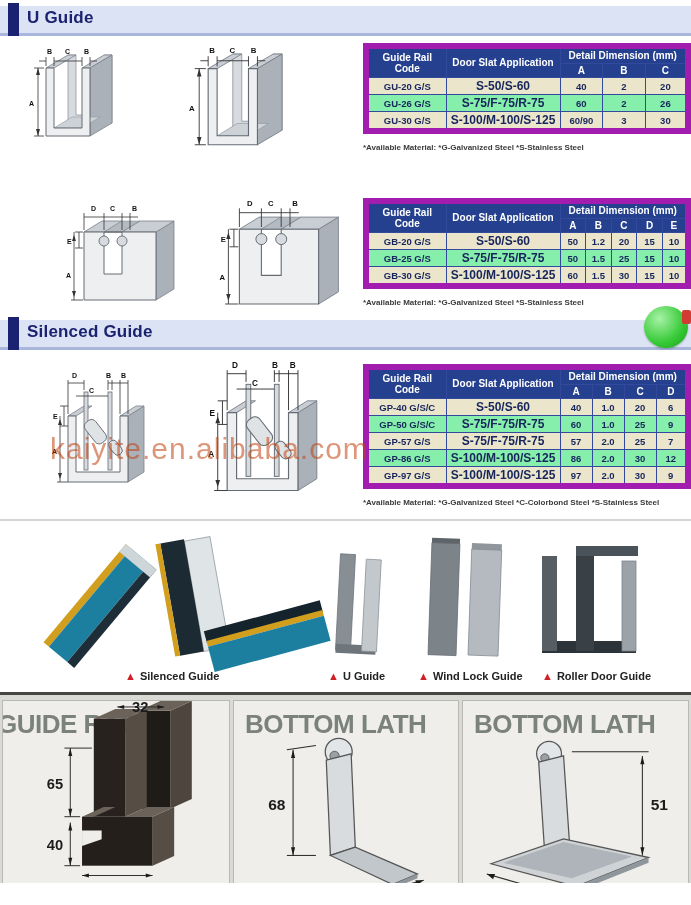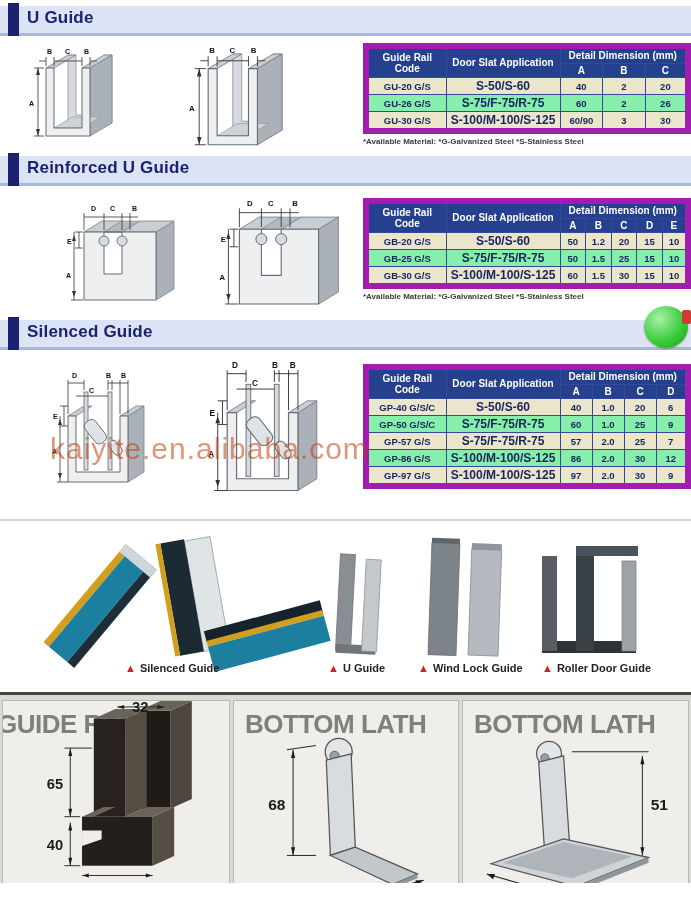--- a/index.html
+++ b/index.html
@@ -14,30 +14,30 @@
   .diagrams{position:absolute;left:28px;}
   .table-wrap{position:absolute;left:363px;width:328px;}
 
   table.spec{width:328px;border-collapse:collapse;table-layout:fixed;border:6px solid #a21caf;}
   .spec th,.spec td{border:1px solid #33499c;text-align:center;vertical-align:middle;padding:1px 2px;overflow:hidden;}
   .spec th{background:#24408e;color:#fff;font-size:10px;font-weight:700;line-height:1.15;}
   .spec td{font-size:9.5px;font-weight:700;color:#16255c;}
   .spec td.td-app{font-size:12px;}
   tr.row-cream{background:#ebe5cc;}
   tr.row-light{background:#86efac;}
-  .footnote{margin-top:3px;font-size:8px;font-weight:700;color:#3a3a3a;white-space:nowrap;}
+  .footnote{margin-top:9px;font-size:8px;font-weight:700;color:#3a3a3a;white-space:nowrap;}
 
   .watermark{position:absolute;top:432px;left:50px;font-size:30px;color:#c2410c;opacity:.55;letter-spacing:1px;white-space:nowrap;z-index:50;}
   .green-badge{position:absolute;left:644px;top:306px;width:44px;height:42px;border-radius:50%;z-index:40;
     background:radial-gradient(circle at 35% 30%,#a6f2a6,#35c935 60%,#1e9e1e);box-shadow:0 1px 2px rgba(0,0,0,.25);}
   .green-badge::before{content:"";position:absolute;right:-3px;top:4px;width:9px;height:14px;background:#d23b33;border-radius:2px;z-index:-1;}
 
   
   .photo-strip{position:absolute;top:519px;left:0;width:691px;height:173px;background:#fff;border-top:2px solid #d5d5d5;}
-  .caption{position:absolute;bottom:20px;font-size:11px;font-weight:700;color:#222;white-space:nowrap;}
+  .caption{position:absolute;bottom:12px;font-size:11px;font-weight:700;color:#222;white-space:nowrap;}
   .caption .tri{color:#d21f26;margin-right:4px;font-size:11px;}
 
   
   .bottom-strip{position:absolute;top:692px;left:0;width:691px;height:213px;background:#d9d9d5;border-top:3px solid #454543;box-sizing:border-box;}
   .panel{position:absolute;top:5px;height:203px;background:#efeeea;border:1px solid #b9b9b4;box-sizing:border-box;overflow:hidden;}
   .panel-1{left:2px;width:228px;}
   .panel-2{left:233px;width:226px;}
   .panel-3{left:462px;width:227px;}
   .panel-title{position:absolute;top:8px;left:11px;width:100%;margin:0;font-size:26px;font-weight:800;color:#7b817b;text-align:left;letter-spacing:-.5px;}
   .panel-1 .panel-title{text-align:left;left:-6px;}
@@ -140,24 +140,20 @@
               <td class="td-val">3</td>
               <td class="td-val">30</td>
             </tr>
           </tbody>
         </table>
       <div class="footnote">*Available Material: *G-Galvanized Steel  *S-Stainless Steel</div>
     </div>
   </div>
 
   <div class="sec" style="top:156px;height:160px">
-    <div class="sec-band">
-      <span class="sec-bar"></span>
-      <h2 class="sec-title">Reinforced U Guide</h2>
-    </div>
     <svg class="diagrams" style="top:36px" width="335" height="126" viewBox="0 0 335 126">
       <defs>
         <g id="u2">
           <polygon points="86,32 104,21 104,89 86,100" fill="#aab1b9" stroke="#7b818a" stroke-width="0.8"></polygon>
           <polygon points="14,32 34,32 52,21 32,21" fill="#c9ced4" stroke="#7b818a" stroke-width="0.8"></polygon>
           <polygon points="34,32 52,32 70,21 52,21" fill="#b4bac1" stroke="#8a9098" stroke-width="0.6"></polygon>
           <polygon points="52,32 86,32 104,21 70,21" fill="#c9ced4" stroke="#7b818a" stroke-width="0.8"></polygon>
           <path d="M14,32 H86 V100 H14 Z M34,32 H52 V74 H34 Z" fill="#edeff1" fill-rule="evenodd" stroke="#666c74" stroke-width="1"></path>
           <circle cx="34" cy="41" r="5" fill="#d7dbe0" stroke="#666c74" stroke-width="0.9"></circle>
           <circle cx="52" cy="41" r="5" fill="#d7dbe0" stroke="#666c74" stroke-width="0.9"></circle>
@@ -372,20 +368,21 @@
             <tr class="row-cream">
               <td class="td-code">GP-97 G/S</td>
               <td class="td-app">S-100/M-100/S-125</td>
               <td class="td-val">97</td>
               <td class="td-val">2.0</td>
               <td class="td-val">30</td>
               <td class="td-val">9</td>
             </tr>
           </tbody>
         </table>
+      <div class="footnote">*Available Material: *G-Galvanized Steel  *C-Colorbond Steel *S-Stainless Steel</div>
     </div>
   </div>
 
   <div class="green-badge"></div>
   <div class="watermark">kaiyite.en.alibaba.com</div>
 
   <div class="photo-strip">
     <svg width="691" height="173" viewBox="0 0 691 173">
 
       <g transform="translate(100,85) rotate(-50)">

